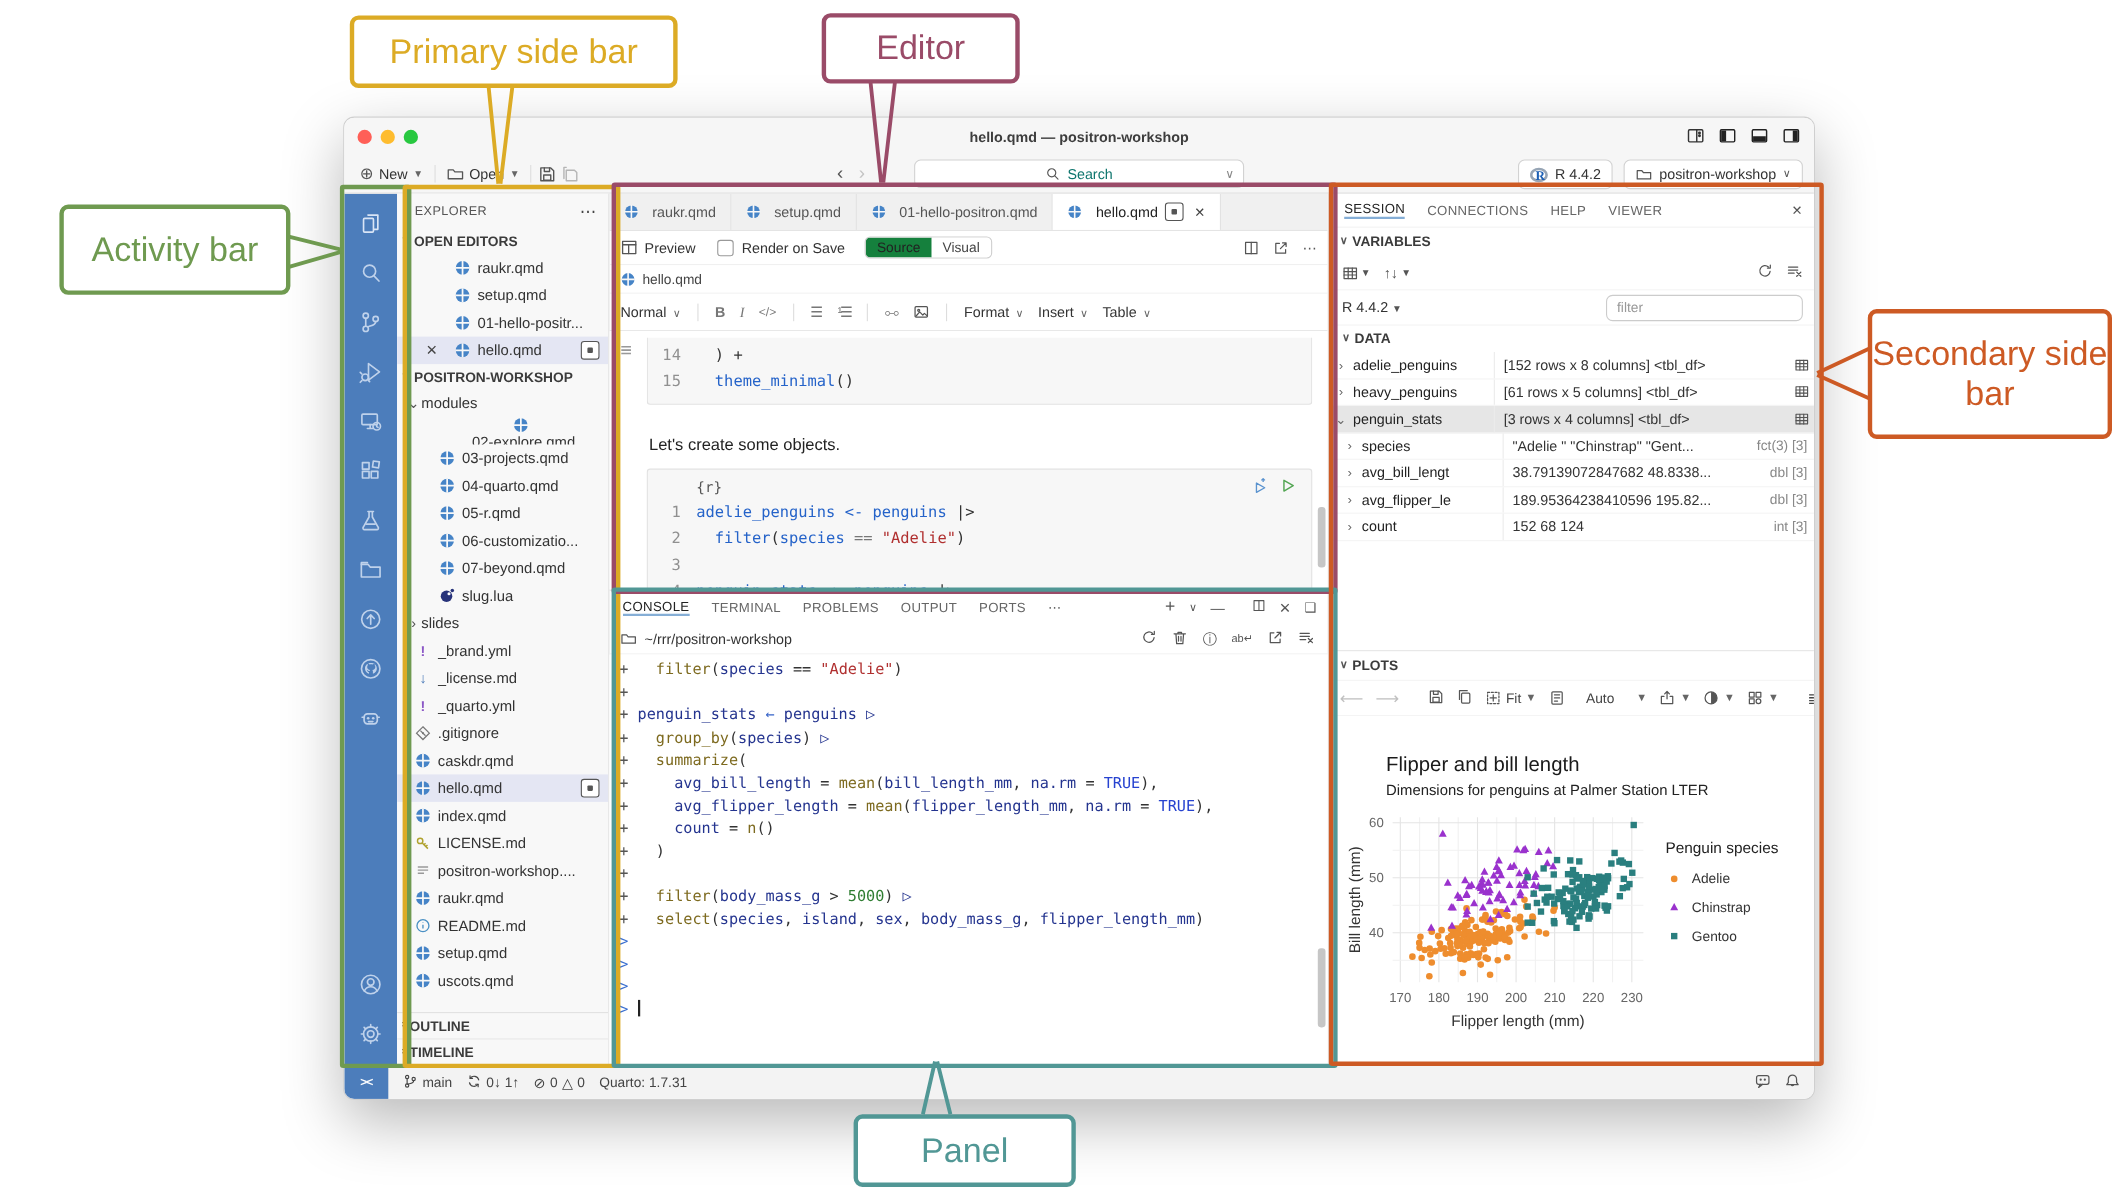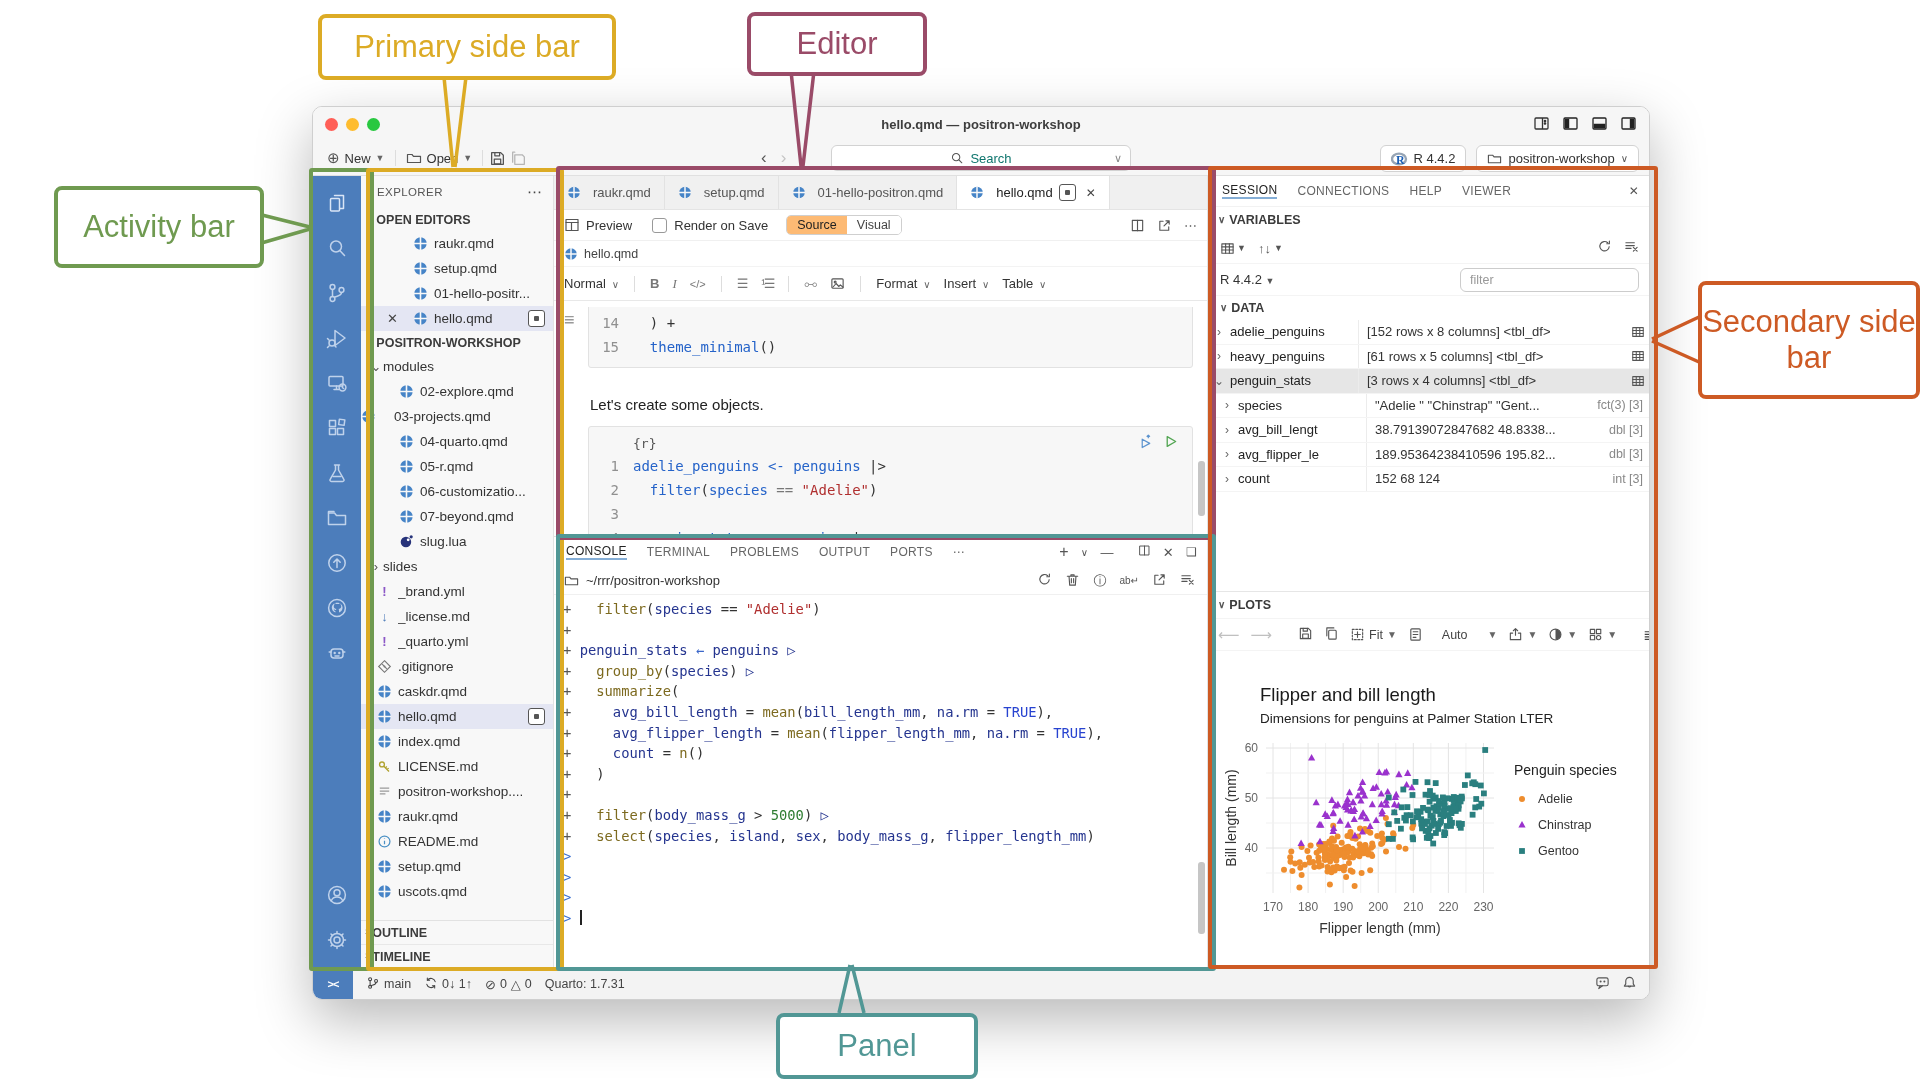--- a/index.html
+++ b/index.html
@@ -53,21 +53,21 @@
   .tabbar{height:33px;background:#f0f0f0;display:flex;align-items:stretch;border-bottom:1px solid #e4e4e4;flex:none;}
   .tab{display:flex;align-items:center;gap:6px;padding:0 13px;font-size:13px;color:#555;border-right:1px solid #e2e2e2;background:#f0f0f0;}
   .tab.active{background:#fff;color:#222;}
   .tab .tclose{margin-left:4px;color:#444;font-size:12px;}
   .tbadge{width:15px;height:15px;border:1.4px solid #555;border-radius:3px;display:inline-flex;align-items:center;justify-content:center;}
   .tbadge::after{content:"";width:5px;height:5px;background:#555;border-radius:1px;}
   .qtoolbar{height:30px;display:flex;align-items:center;font-size:13px;color:#333;padding:0 8px;gap:10px;border-bottom:1px solid #f0f0f0;flex:none;position:relative;}
   .checkbox{width:13px;height:13px;border:1.3px solid #999;border-radius:3px;background:#fff;display:inline-block;}
   .segctl{display:flex;border:1px solid #cfcfcf;border-radius:5px;overflow:hidden;font-size:12.5px;}
   .segctl span{padding:2px 10px;}
-  .seg-on{background:#fdba74;color:#222;}
+  .seg-on{background:#15803d;color:#222;}
   .seg-off{background:#fff;color:#444;}
   .qright{position:absolute;right:10px;display:flex;gap:12px;color:#555;}
   .crumb{height:25px;display:flex;align-items:center;gap:6px;font-size:12.5px;color:#444;padding-left:10px;border-bottom:1px solid #f3f3f3;flex:none;}
   .fmtbar{height:33px;display:flex;align-items:center;font-size:13px;color:#333;padding:0 10px;gap:13px;border-bottom:1px solid #e8e8e8;flex:none;}
   .fmtbar .dd{color:#666;font-size:10px;margin-left:3px;}
   .fmtbar .b{font-weight:bold;color:#777;}
   .fmtbar .i{font-style:italic;color:#777;font-family:"Liberation Serif",serif;}
   .fmtbar .gly{color:#777;}
   .edcontent{flex:1;position:relative;background:#fff;padding:6px 14px 0 34px;overflow:hidden;font-family:"DejaVu Sans Mono",monospace;font-size:14px;}
   .hamburger{position:absolute;left:10px;top:8px;color:#999;font-size:17px;}
@@ -394,31 +394,31 @@
       <div class="sec-head">
         <span class="ch">∨</span>
           <span>POSITRON-WORKSHOP</span>
       </div>
       <div id="fs-tree">
           <div class="x-row" style="padding-left:8px;">
     <span class="x-chev">⌄</span>
             <span class="x-label">modules</span>
 
   </div>
+          <div class="x-row" style="padding-left:38px;flex-direction:column;">
+    <span class="fic" style="width:15px;height:15px;">
+              <svg viewBox="0 0 16 16">
+                <circle cx="8" cy="8" r="6.6" fill="#4684c7"></circle>
+                <path d="M8 1v14M1 8h14" stroke="#f8f8f8" stroke-width="1.7"></path>
+              </svg>
+            </span>
+            <span class="x-label">02-explore.qmd</span>
+
+  </div>
           <div class="x-row" style="padding-left:38px;">
-    <span class="fic" style="width:15px;height:15px;">
-              <svg viewBox="0 0 16 16">
-                <circle cx="8" cy="8" r="6.6" fill="#4684c7"></circle>
-                <path d="M8 1v14M1 8h14" stroke="#f8f8f8" stroke-width="1.7"></path>
-              </svg>
-            </span>
-            <span class="x-label">02-explore.qmd</span>
-
-  </div>
-          <div class="x-row" style="gap:12px;">
     <span class="fic" style="width:15px;height:15px;">
               <svg viewBox="0 0 16 16">
                 <circle cx="8" cy="8" r="6.6" fill="#4684c7"></circle>
                 <path d="M8 1v14M1 8h14" stroke="#f8f8f8" stroke-width="1.7"></path>
               </svg>
             </span>
             <span class="x-label">03-projects.qmd</span>
 
   </div>
           <div class="x-row" style="padding-left:38px;">

